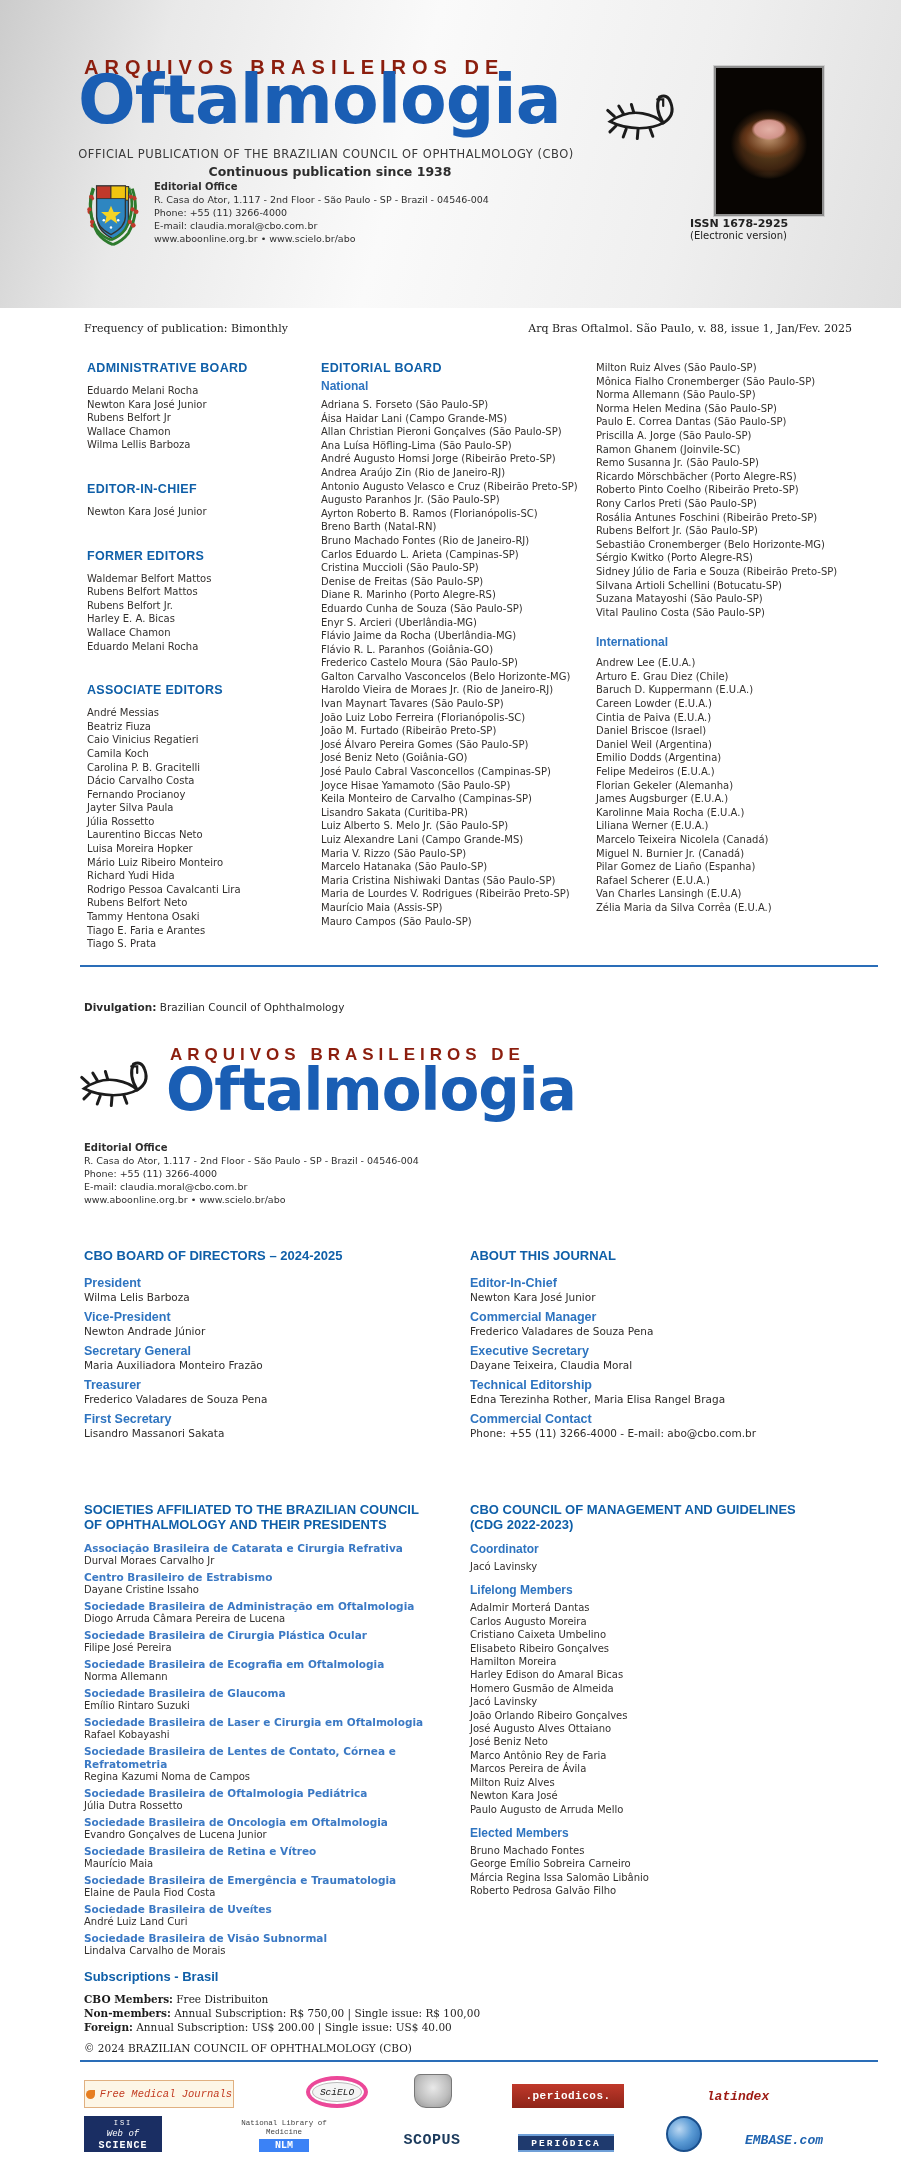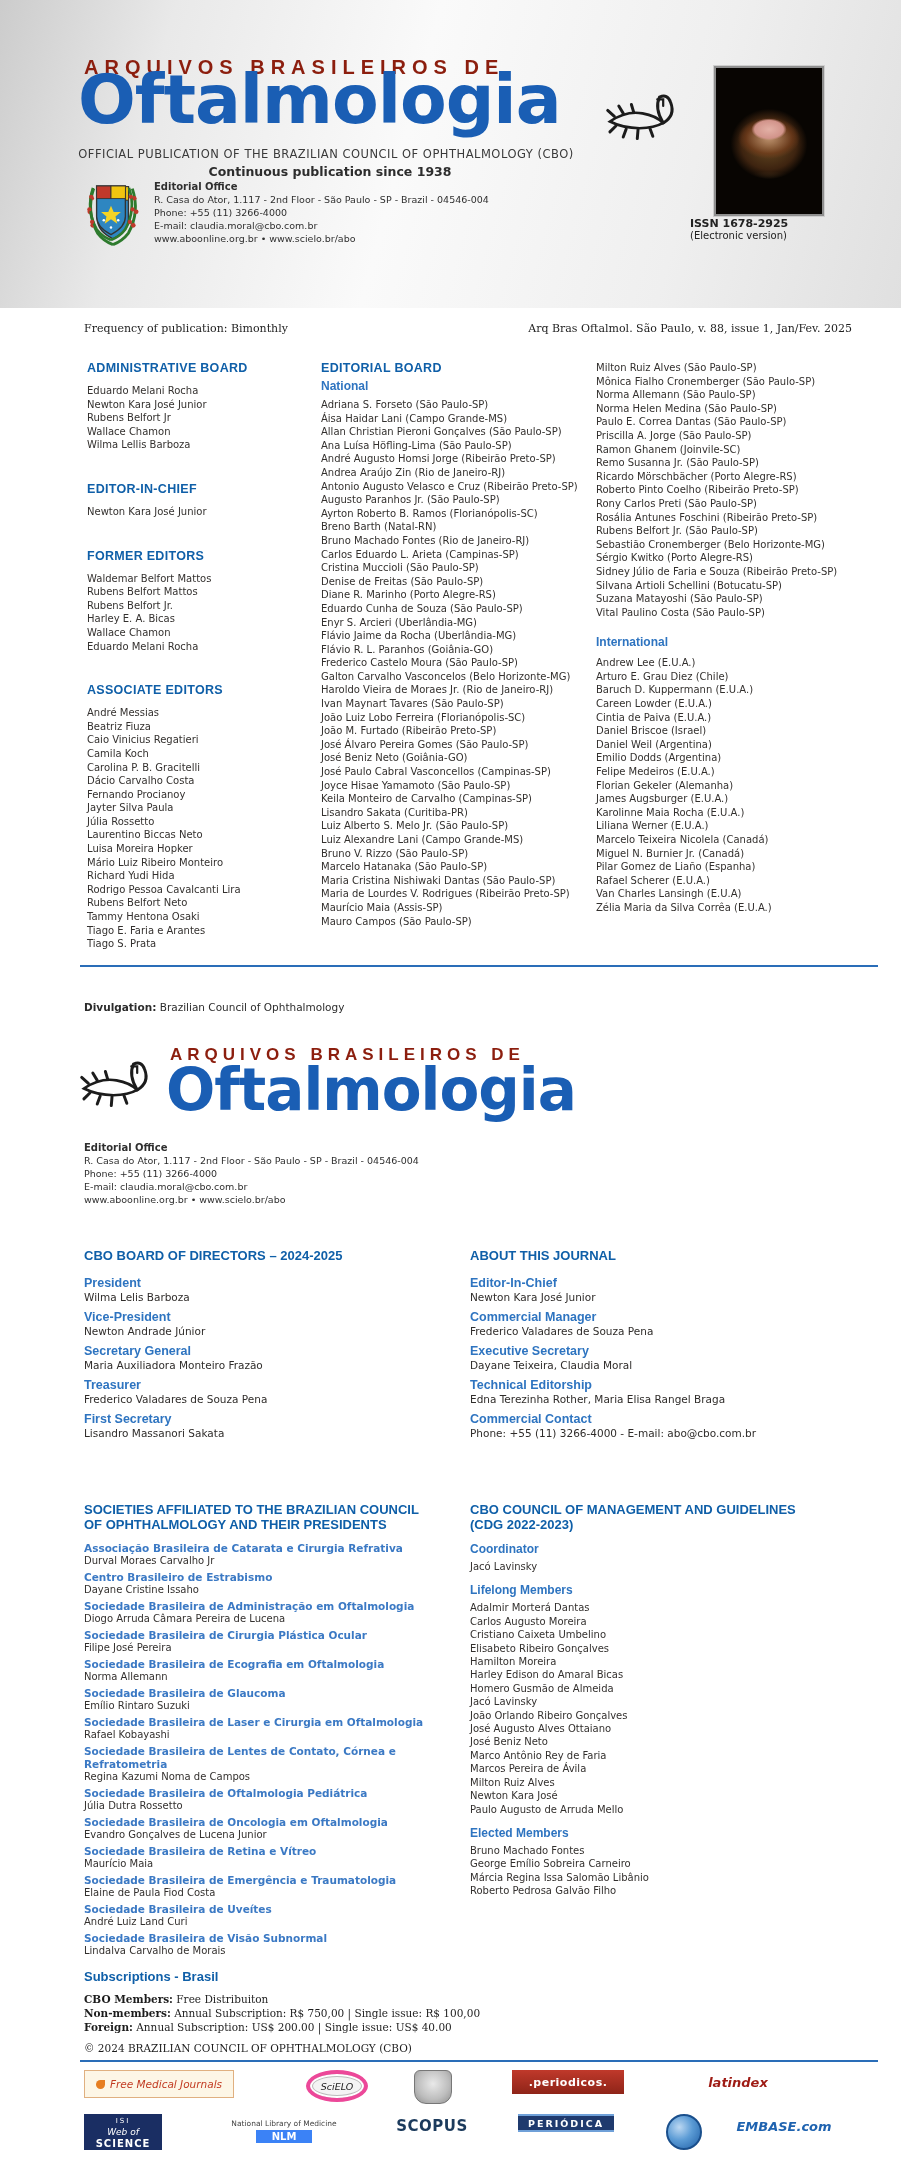--- a/index.html
+++ b/index.html
@@ -85,21 +85,21 @@
   
   .subs{margin:8px 0 0 84px;font-family:"DejaVu Serif",serif;}
   .subs-title{font-family:"Liberation Sans",sans-serif;font-weight:bold;font-size:13px;
         color:#0f5fa8;margin-bottom:8px;}
   .subs-line{font-size:10.5px;line-height:14px;color:#1d1d1d;}
   .subs-line .lbl{font-weight:bold;}
   .copyright{margin-top:8px;font-size:10.5px;color:#1d1d1d;}
 
   
   .logos{margin:8px 0 0 84px;width:780px;}
-  .logo-row{display:flex;align-items:flex-start;}
+  .logo-row{display:flex;align-items:flex-end;font-family:Liberation Mono, monospace;}
   .logo-row1{margin-top:6px;height:38px;}
   .logo-row2{margin-top:6px;height:38px;}
   .logo-badge{display:flex;align-items:center;justify-content:center;box-sizing:border-box;}
   .logo-fmj{width:150px;height:28px;margin-right:72px;background:#fdf6e6;border:1px solid #e0b080;
         color:#c23b22;font-size:10.5px;font-style:italic;gap:5px;}
   .fmj-ico{width:9px;height:9px;background:#e67e22;border-radius:50% 0 50% 50%;display:inline-block;}
   .logo-scielo{width:62px;height:32px;margin-right:46px;border:4px solid #ec4899;border-radius:50%;
         color:#222;font-size:9.5px;font-style:italic;background:#f4f4f4;box-shadow:inset 0 0 0 2px #fff, inset 0 0 0 3px #bbb;}
   .logo-crest{width:38px;height:34px;margin-right:60px;background:radial-gradient(circle at 50% 40%, #e9e9e9 0%, #bdbdbd 60%, #8f8f8f 100%);
         border:1px solid #777;border-radius:6px 6px 12px 12px;}
@@ -272,21 +272,21 @@
           <div class="list-item">João Luiz Lobo Ferreira (Florianópolis-SC)</div>
           <div class="list-item">João M. Furtado (Ribeirão Preto-SP)</div>
           <div class="list-item">José Álvaro Pereira Gomes (São Paulo-SP)</div>
           <div class="list-item">José Beniz Neto (Goiânia-GO)</div>
           <div class="list-item">José Paulo Cabral Vasconcellos (Campinas-SP)</div>
           <div class="list-item">Joyce Hisae Yamamoto (São Paulo-SP)</div>
           <div class="list-item">Keila Monteiro de Carvalho (Campinas-SP)</div>
           <div class="list-item">Lisandro Sakata (Curitiba-PR)</div>
           <div class="list-item">Luiz Alberto S. Melo Jr. (São Paulo-SP)</div>
           <div class="list-item">Luiz Alexandre Lani (Campo Grande-MS)</div>
-          <div class="list-item">Bruno V. Rizzo (São Paulo-SP)</div>
+          <div class="list-item">Maria V. Rizzo (São Paulo-SP)</div>
           <div class="list-item">Marcelo Hatanaka (São Paulo-SP)</div>
           <div class="list-item">Maria Cristina Nishiwaki Dantas (São Paulo-SP)</div>
           <div class="list-item">Maria de Lourdes V. Rodrigues (Ribeirão Preto-SP)</div>
           <div class="list-item">Maurício Maia (Assis-SP)</div>
           <div class="list-item">Mauro Campos (São Paulo-SP)</div>
         </div>
     </div>
 
     <div class="col">
       <div class="nlist">

